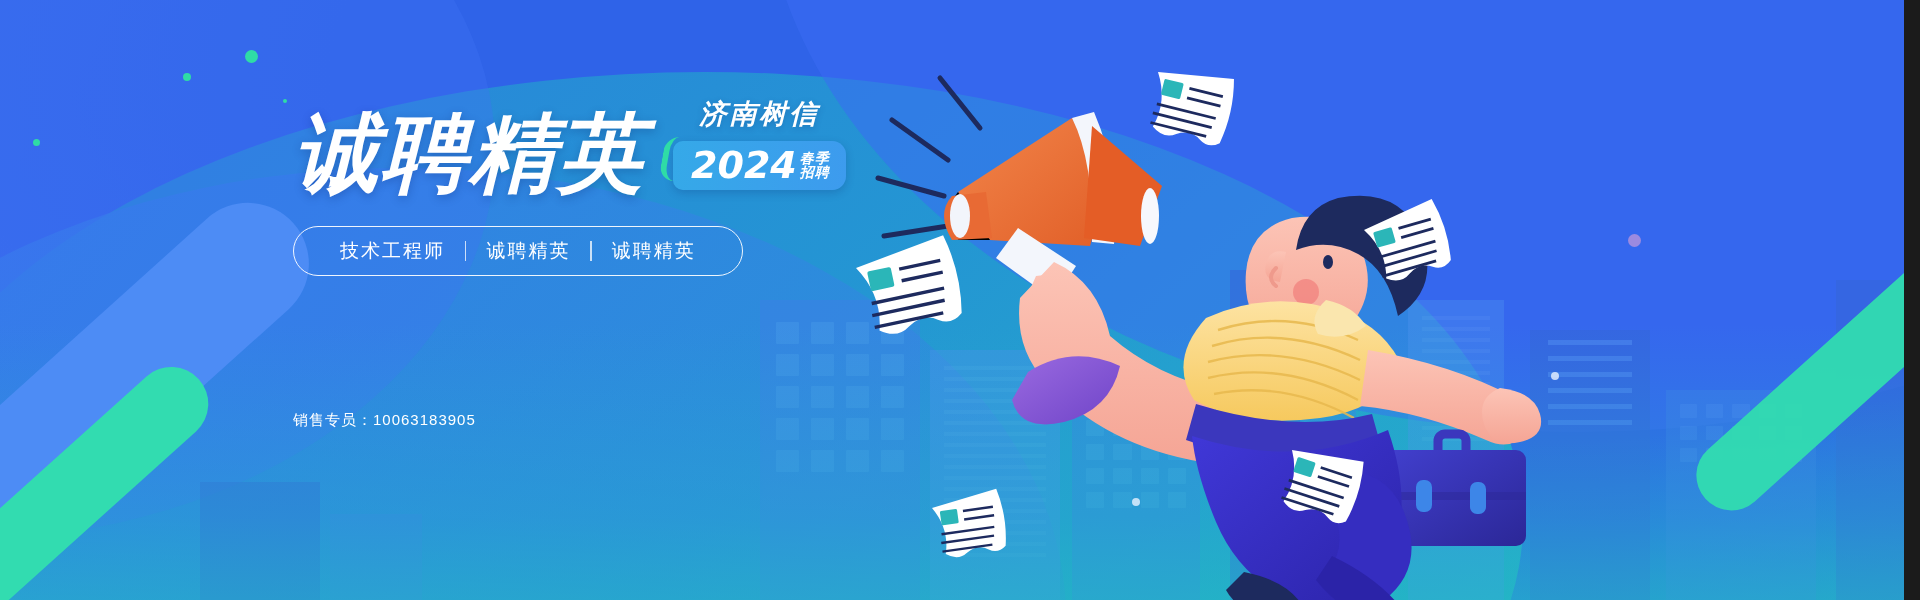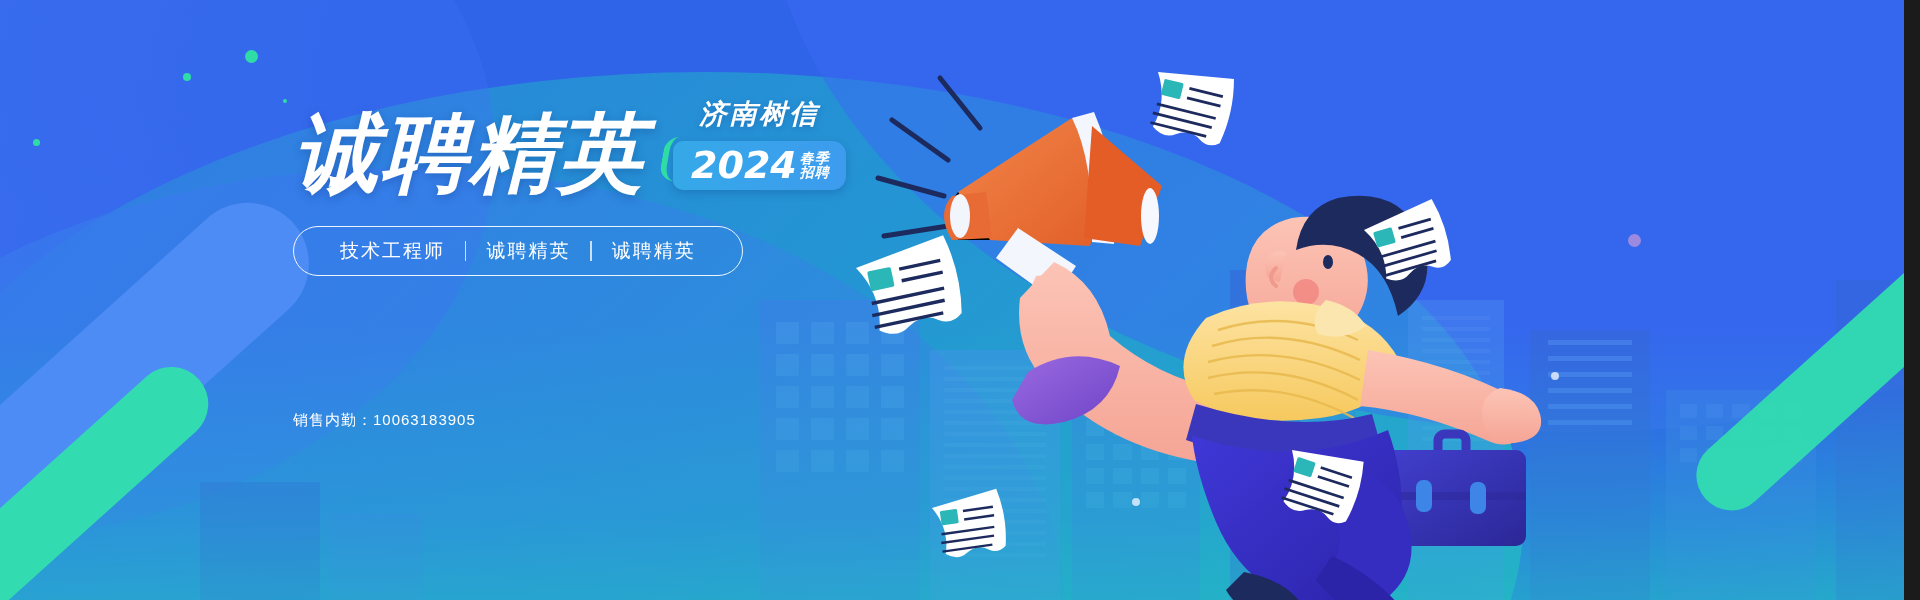--- a/index.html
+++ b/index.html
@@ -335,21 +335,21 @@
     <div class="tags">
       <span class="tag">技术工程师</span>
       <span class="tagsep"></span>
       <span class="tag">诚聘精英</span>
       <span class="tagsep"></span>
       <span class="tag">诚聘精英</span>
     </div>
   </div>
 
   <div class="contact">
-    <span><span>销售内勤：</span><span>10063183905</span></span>
+    <span><span>销售专员：</span><span>10063183905</span></span>
   </div>
 
   <div class="art">
     <svg viewBox="0 0 740 600" xmlns="http://www.w3.org/2000/svg">
       <defs>
         <linearGradient id="gMega" x1="0" y1="0" x2="1" y2="1">
           <stop offset="0%" stop-color="#f2854a"></stop>
             <stop offset="100%" stop-color="#e15f28"></stop>
         </linearGradient>
         <linearGradient id="gShirt" x1="0" y1="0" x2="0" y2="1">

